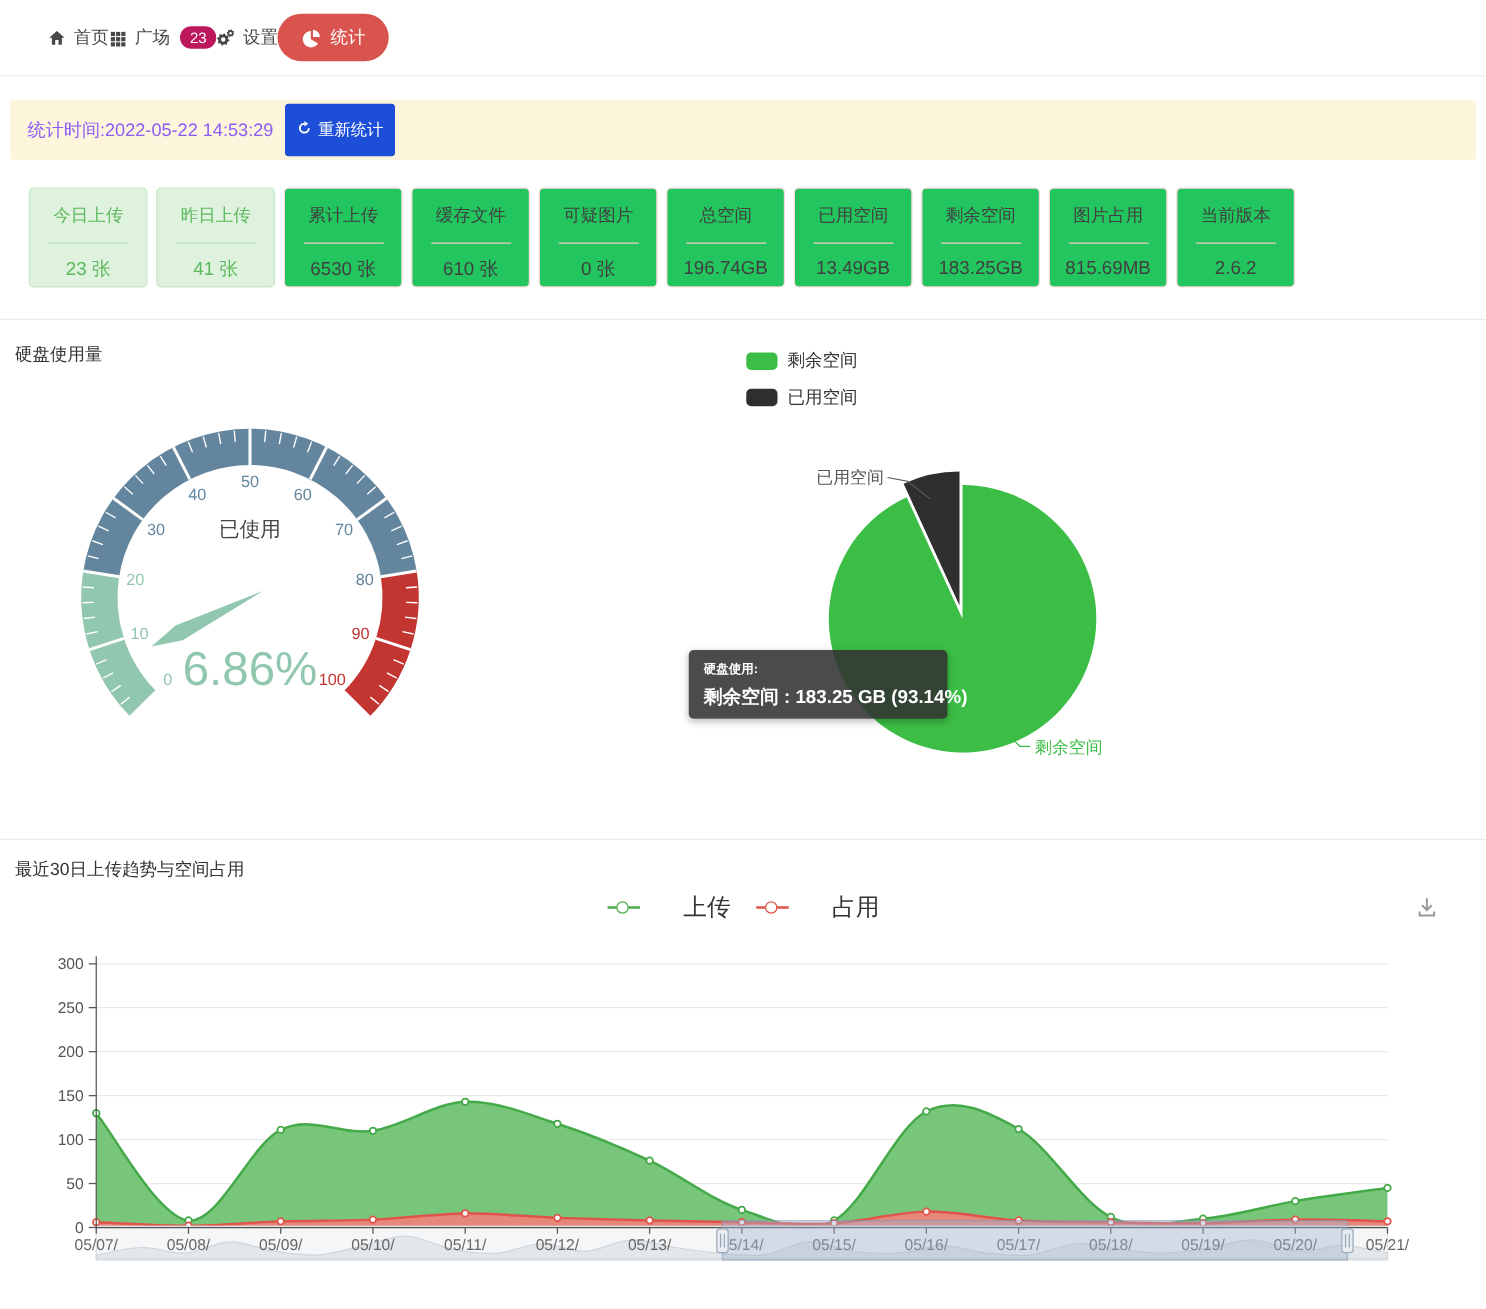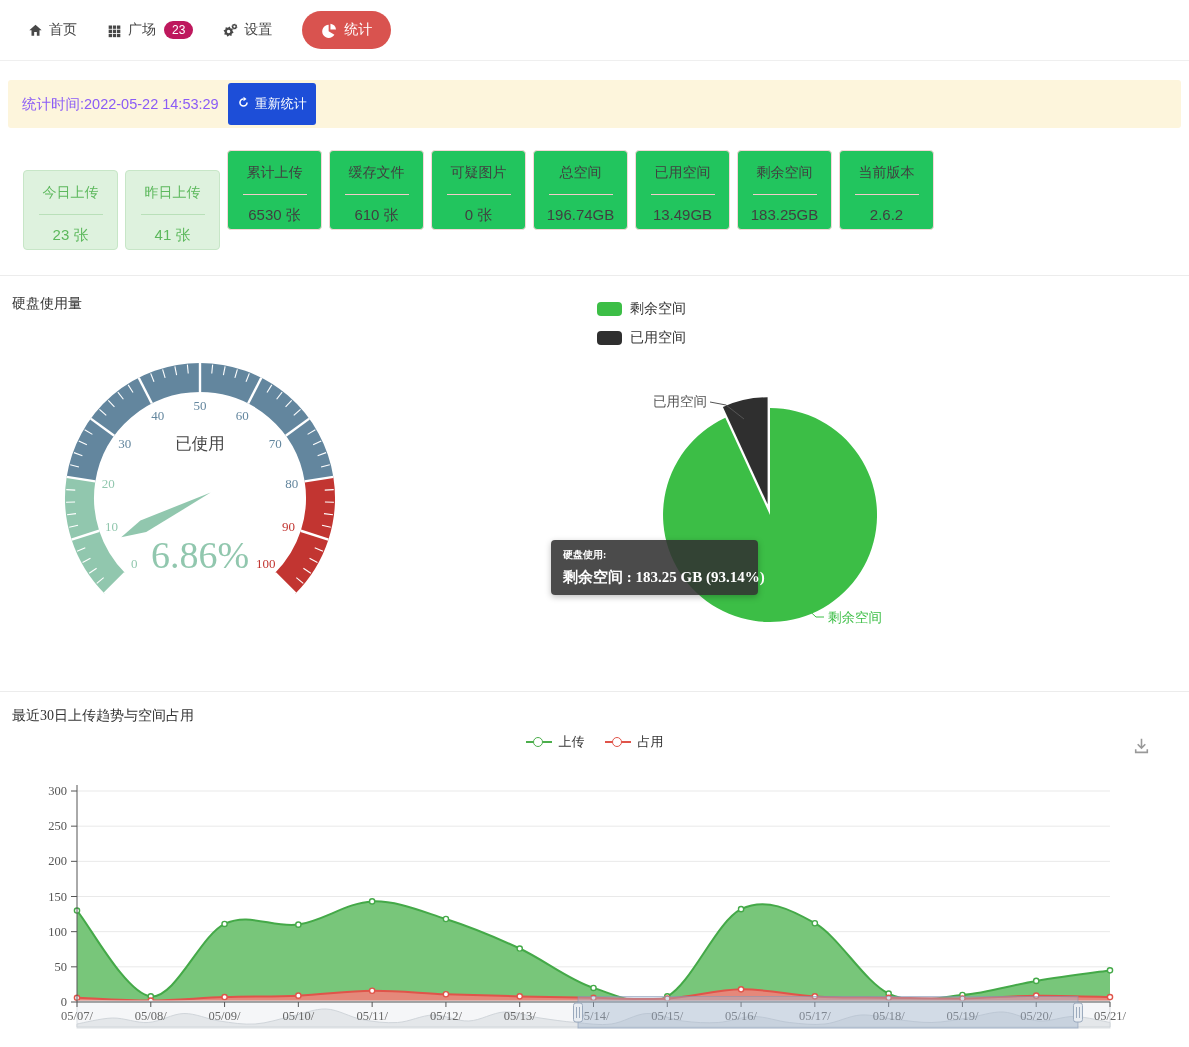--- a/index.html
+++ b/index.html
@@ -1,19 +1,19 @@
 <!DOCTYPE html>
 <html><head>
 <meta charset="utf-8">
 <style>
   html,body{margin:0;padding:0;background:#fff;}
   body{width:1189px;height:1047px;position:relative;overflow:hidden;
        font-family:"Liberation Sans","DejaVu Sans",sans-serif;color:#333;}
   
-  .nav{height:60px;display:flex;align-items:center;gap:30px;padding-left:28px;
+  .nav{height:60px;display:flex;align-items:center;padding-left:38px;
        border-bottom:1px solid #efefef;background:#fff;}
   .nav-item{display:flex;align-items:center;gap:6px;font-size:14px;color:#484848;cursor:pointer;}
   .nav-item svg{display:block;}
   .nav-badge{background:#be185d;color:#fff;font-size:12px;line-height:12px;
              padding:3px 8px;border-radius:10px;margin-left:2px;}
   .nav-pill{background:#d9534f;color:#fff;border-radius:22px;padding:10px 19px;
             display:flex;align-items:flex-end;gap:7px;font-size:14px;cursor:pointer;}
   
   .banner{margin:19px 8px 0 8px;height:48px;background:#fdf5dc;border-radius:3px;
           display:flex;align-items:center;padding:0 14px;gap:9px;}
@@ -21,26 +21,26 @@
   .banner-btn{background:#1d4ed8;border:none;color:#fff;font-size:13px;border-radius:3px;
               padding:12px 9px;display:flex;align-items:center;gap:5px;cursor:pointer;
               font-family:inherit;}
   
   .cards{display:flex;gap:7px;margin:22px 8px 0 23px;}
   .card{width:95px;height:80px;box-sizing:border-box;border-radius:4px;text-align:center;
         padding-top:13px;border:1px solid;}
   .card .t{font-size:14px;}
   .card .divider{width:64px;height:1px;margin:12px auto 0 auto;}
   .card .v{font-size:15px;margin-top:11px;}
-  .card.green{background:#def2de;border-color:#c7e6c7;color:#5cb85c;margin-top:20px;}
+  .card.green{background:#def2de;border-color:#c7e6c7;color:#5cb85c;}
   .card.green .divider{background:#b9e0b9;}
   .card.pink{background:#22c55e;border-color:#f5d7d7;color:#404040;}
   .card.pink .divider{background:#f3caca;}
   
-  .section{position:relative;border-top:1px solid #ececec;font-family:Liberation Serif, serif;}
+  .section{position:relative;border-top:1px solid #ececec;}
   #disk-section{height:415px;margin-top:25px;}
   #trend-section{height:374px;}
   .sec-title{position:absolute;left:12px;font-size:14px;color:#333;}
   #disk-section .sec-title{top:19px;}
   #trend-section .sec-title{top:15px;}
   .chart-svg{position:absolute;left:0;top:0;width:100%;height:100%;}
   
   .pie-legend{position:absolute;left:597px;top:24px;display:flex;flex-direction:column;gap:11px;}
   .pie-legend .row{display:flex;align-items:center;gap:8px;cursor:pointer;}
   .pie-legend .swatch{width:25px;height:14px;border-radius:4px;}
@@ -52,21 +52,21 @@
   .tooltip .tt1{font-size:10px;font-weight:700;}
   .tooltip .tt2{font-size:15px;font-weight:700;margin-top:6px;white-space:nowrap;}
   
   .line-legend{position:absolute;left:50%;transform:translateX(-50%);top:41px;
                display:flex;gap:20px;align-items:center;}
   .line-legend .item{display:flex;align-items:center;gap:7px;cursor:pointer;}
   .legend-mark{position:relative;width:26px;height:10px;}
   .legend-mark .ln{position:absolute;left:0;top:4px;width:26px;height:2px;}
   .legend-mark .ci{position:absolute;left:7px;top:0;width:8px;height:8px;border-radius:50%;
                    background:#fff;border:1.6px solid;}
-  .line-legend .lab{font-size:13px;color:#333;}
+  .line-legend .lab{font-size:19px;color:#333;margin-left:28px;}
   .dl-icon{position:absolute;right:38px;top:44px;cursor:pointer;}
 </style>
 </head>
 <body>
 
 <div class="nav" id="nav">
     <div class="nav-item">
       <svg width="15" height="15" viewBox="0 0 18 18">
         <path d="M9 2.2 L16.4 8.6 H13.8 V15.4 H10.6 V10.8 H7.4 V15.4 H4.2 V8.6 H1.6 Z" fill="#484848"></path>
       </svg>
@@ -147,20 +147,25 @@
     </div>
     <div class="card pink">
       <div class="t">已用空间</div>
       <div class="divider"></div>
       <div class="v">13.49GB</div>
     </div>
     <div class="card pink">
       <div class="t">剩余空间</div>
       <div class="divider"></div>
       <div class="v">183.25GB</div>
+    </div>
+    <div class="card pink">
+      <div class="t">图片占用</div>
+      <div class="divider"></div>
+      <div class="v">815.69MB</div>
     </div>
     <div class="card pink">
       <div class="t">当前版本</div>
       <div class="divider"></div>
       <div class="v">2.6.2</div>
     </div>
   </div>
 
 <div class="section" id="disk-section">
   <div class="sec-title">硬盘使用量</div>

